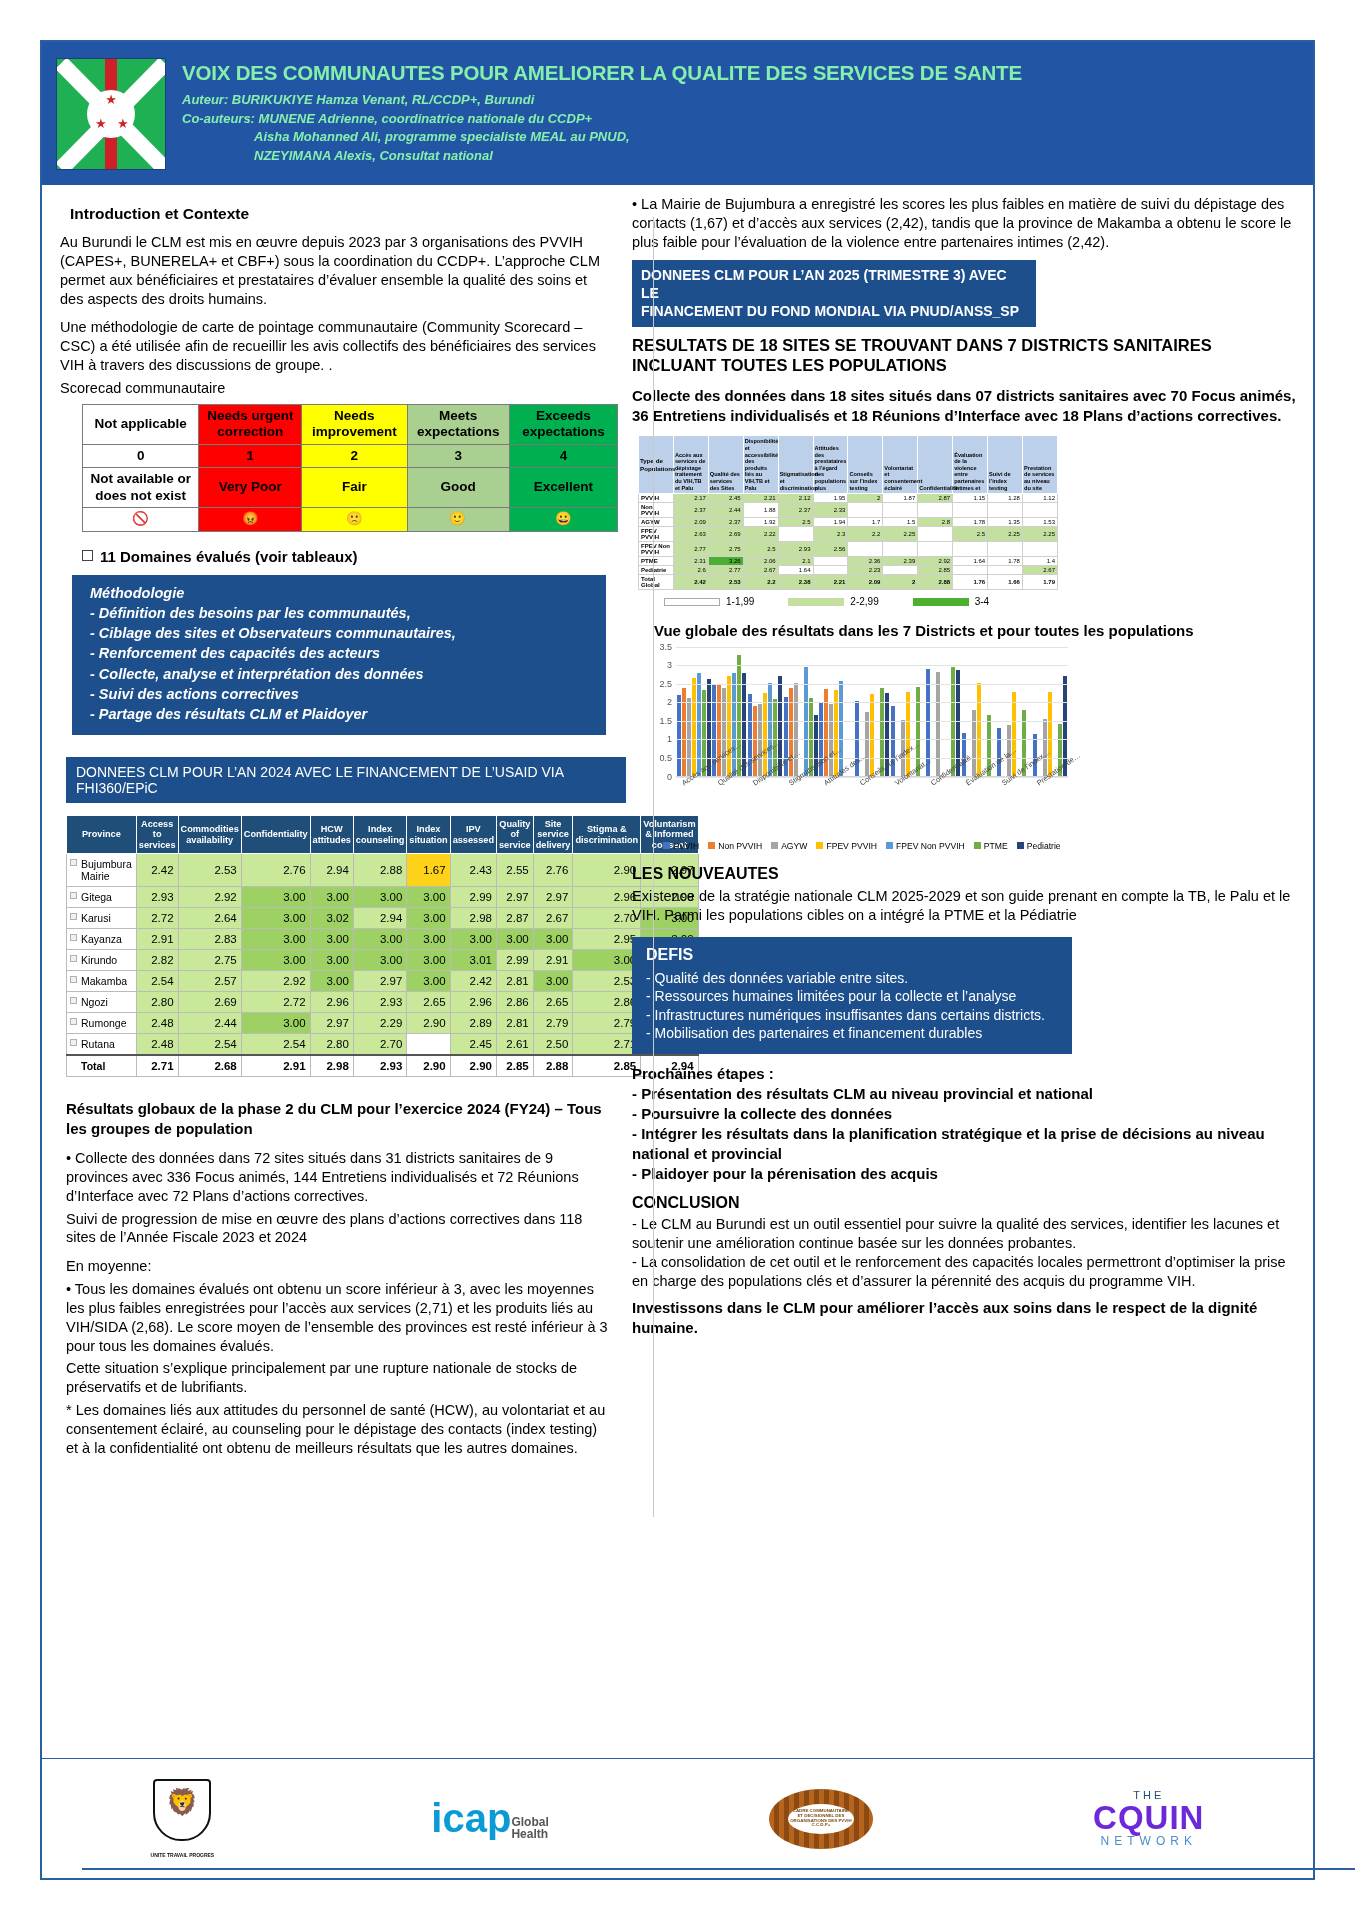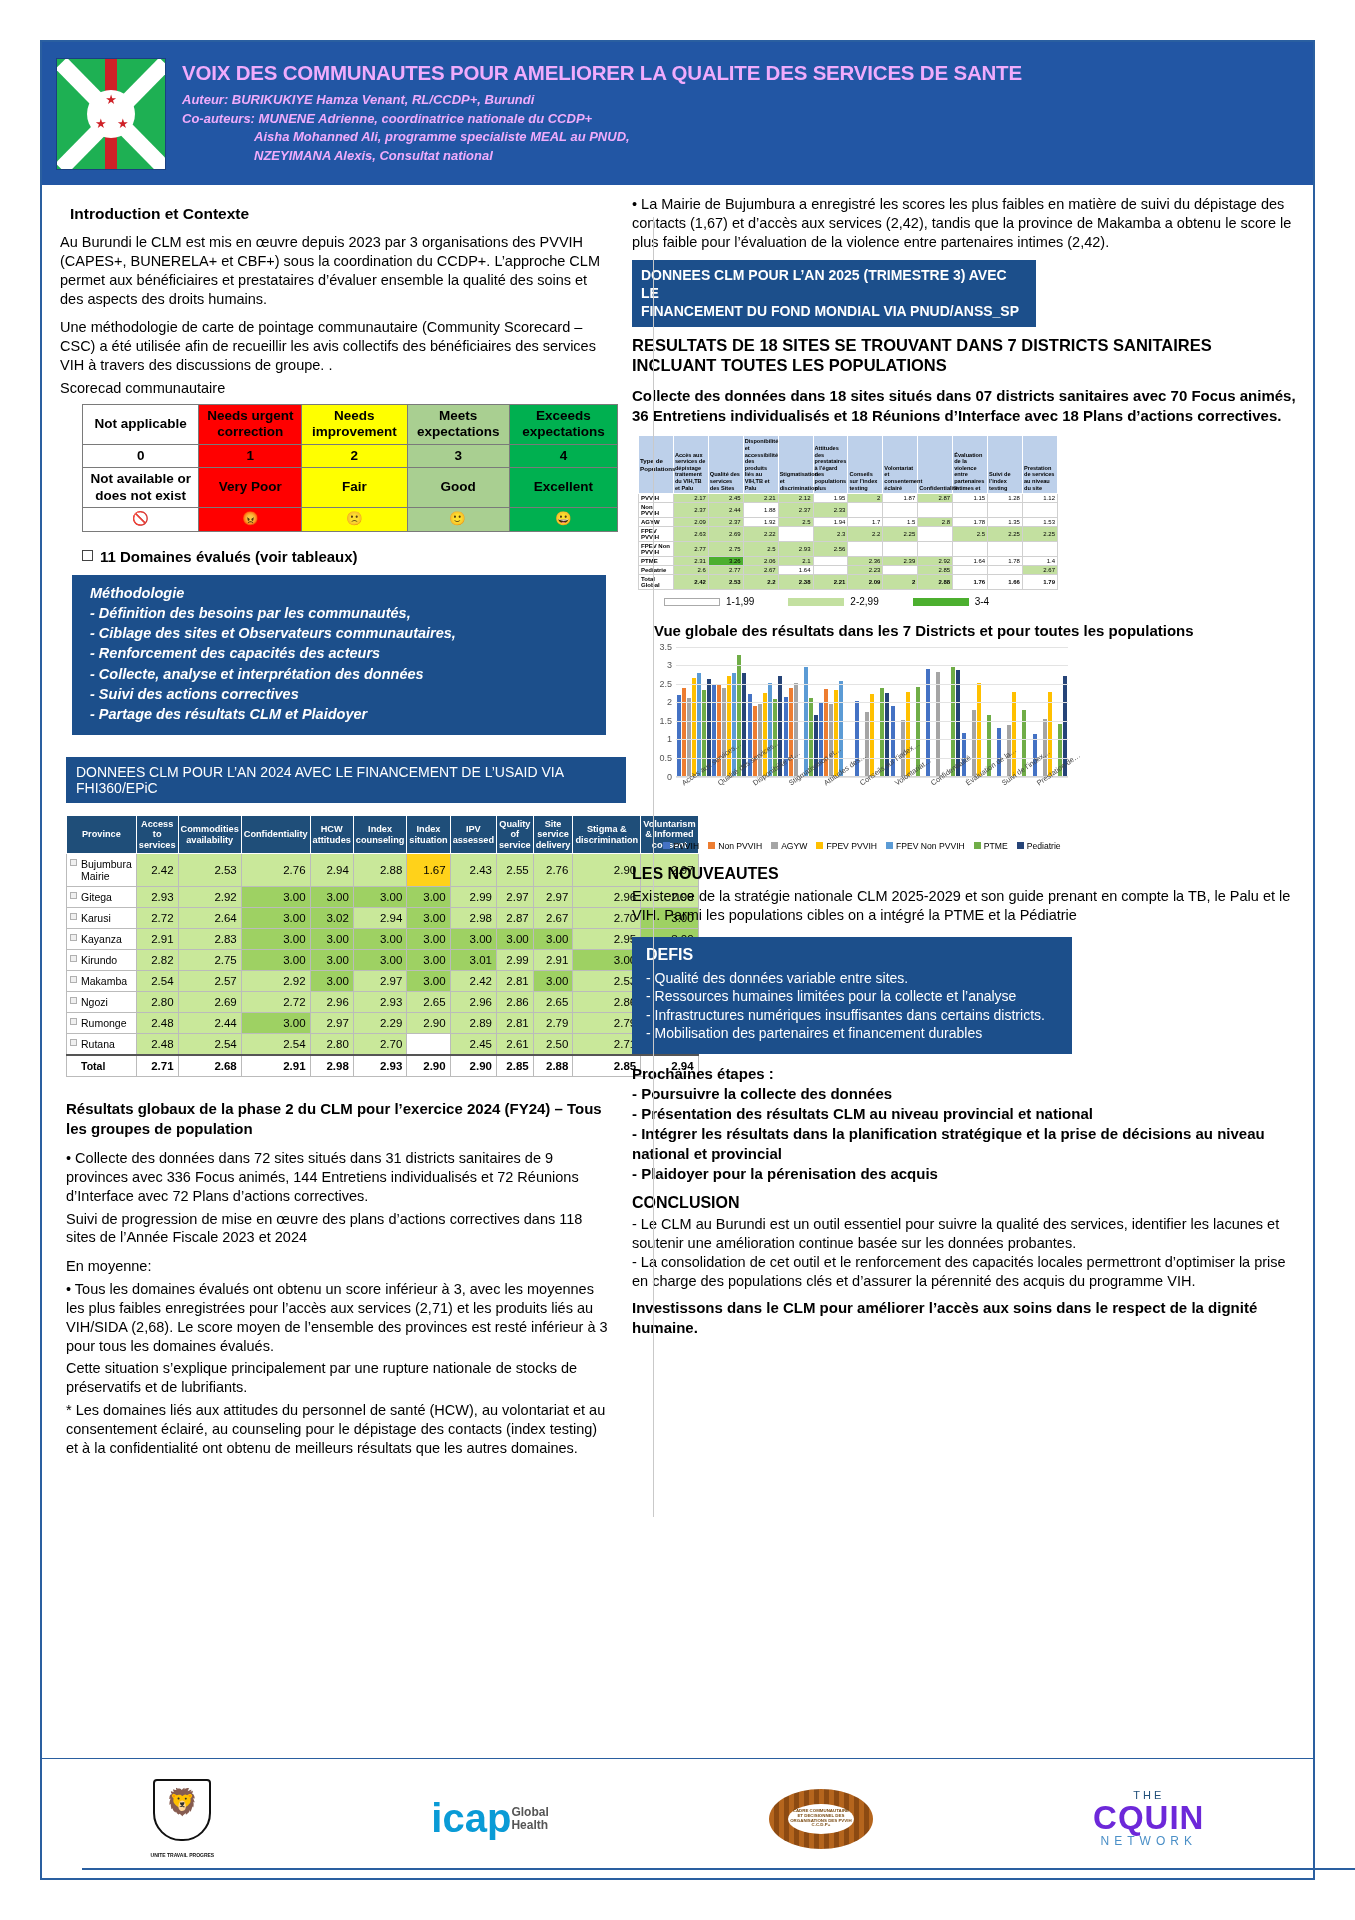--- a/index.html
+++ b/index.html
@@ -30,21 +30,21 @@
   .flag .right { top:0; right:0; width:48px; height:112px; background:#1eb053; }
   .flag .dg1, .flag .dg2 { position:absolute; left:-18px; top:49px; width:148px; height:16px; background:#fff; }
   .flag .dg1 { transform:rotate(45.5deg); }
   .flag .dg2 { transform:rotate(-45.5deg); }
   .flag .disc { position:absolute; left:50%; top:50%; transform:translate(-50%,-50%);
                 width:48px; height:48px; border-radius:50%; background:#fff; }
   .flag .star { position:absolute; color:#cf2027; font-size:13px; line-height:1; }
   .flag .s1 { left:50%; top:34px; transform:translateX(-50%); }
   .flag .s2 { left:38px; top:58px; }
   .flag .s3 { left:60px; top:58px; }
-  .htext { padding-left:16px; color:#f0abfc; }
+  .htext { padding-left:16px; color:#86efac; }
   .htitle { font-weight:bold; font-size:20.5px; letter-spacing:-0.2px; line-height:1.1; }
   .hauth { font-style:italic; font-weight:bold; font-size:13px; line-height:1.42; margin-top:7px; }
   .hauth div:nth-child(3), .hauth div:nth-child(4) { padding-left:72px; }
   
   .cols { display:flex; padding:0; }
   .colL { width:582px; padding:12px 14px 0 18px; }
   .colR { width:689px; padding:10px 14px 0 8px; }
   .divider { position:absolute; left:611px; top:175px; width:1px; height:1300px; background:#c9c9c9; }
   h3.sec { font-size:15.5px; font-weight:bold; margin:8px 0 10px 10px; }
   p.body { font-size:14.5px; line-height:1.30; margin:0 0 10px 0; }
@@ -726,43 +726,43 @@
       <div class="defis">
         <div class="t">DEFIS</div>
         <div class="l">- Qualité des données variable entre sites.</div>
         <div class="l">- Ressources humaines limitées pour la collecte et l’analyse</div>
         <div class="l">- Infrastructures numériques insuffisantes dans certains districts.</div>
         <div class="l">- Mobilisation des partenaires et financement durables</div>
       </div>
 
       <div class="prochaines">
         <div>Prochaines étapes :</div>
+        <div>- Présentation des résultats CLM au niveau provincial et national</div>
         <div>- Poursuivre la collecte des données</div>
-        <div>- Présentation des résultats CLM au niveau provincial et national</div>
         <div>- Intégrer les résultats dans la planification stratégique et la prise de décisions au niveau national et provincial</div>
         <div>- Plaidoyer pour la pérenisation des acquis</div>
       </div>
 
       <div class="conclusion">CONCLUSION</div>
       <div class="cbody">- Le CLM au Burundi est un outil essentiel pour suivre la qualité des services,  identifier les lacunes et soutenir une amélioration continue basée sur les données probantes.</div>
       <div class="cbody">- La consolidation de cet outil et le renforcement des capacités locales permettront d’optimiser la prise en charge des populations clés et d’assurer la pérennité des acquis du programme VIH.</div>
       <div class="prochaines" style="margin-top:6px;">Investissons dans le CLM pour améliorer l’accès aux soins dans le respect  de la dignité humaine.</div>
     </div>
   </div>
 
   <div class="footer">
     <div class="logo">
       <div class="seal">
           <div class="sh">
             <div class="sp">🦁</div>
           </div>
         </div>
       <div class="sealtxt">UNITE TRAVAIL PROGRES</div>
     </div>
-    <div class="logo" style="display:flex; align-items:center; ">
+    <div class="logo" style="display:flex; align-items:flex-end; ">
       <span class="icap">icap</span>
       <span class="icapsub">
         <div>Global</div>
         <div>Health</div>
       </span>
     </div>
     <div class="capsLogo">
       <div class="capsRing"></div>
       <div class="capsInner">CADRE COMMUNAUTAIRE ET DECISIONNEL DES ORGANISATIONS DES PVVIH C.C.D.P+</div>
     </div>

